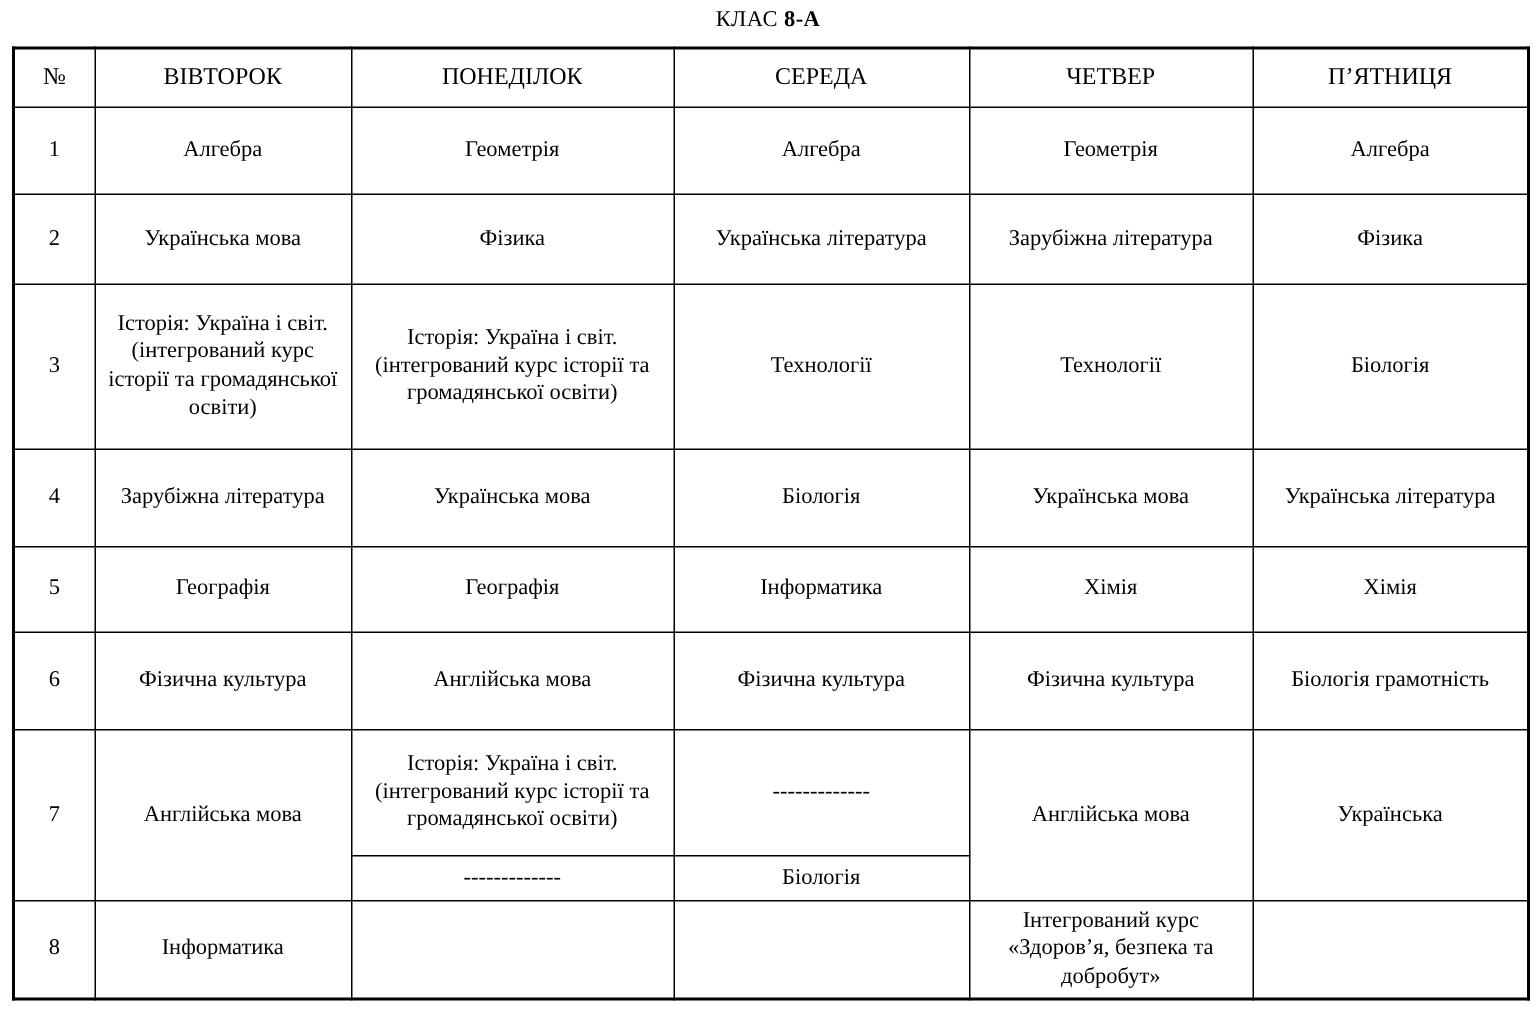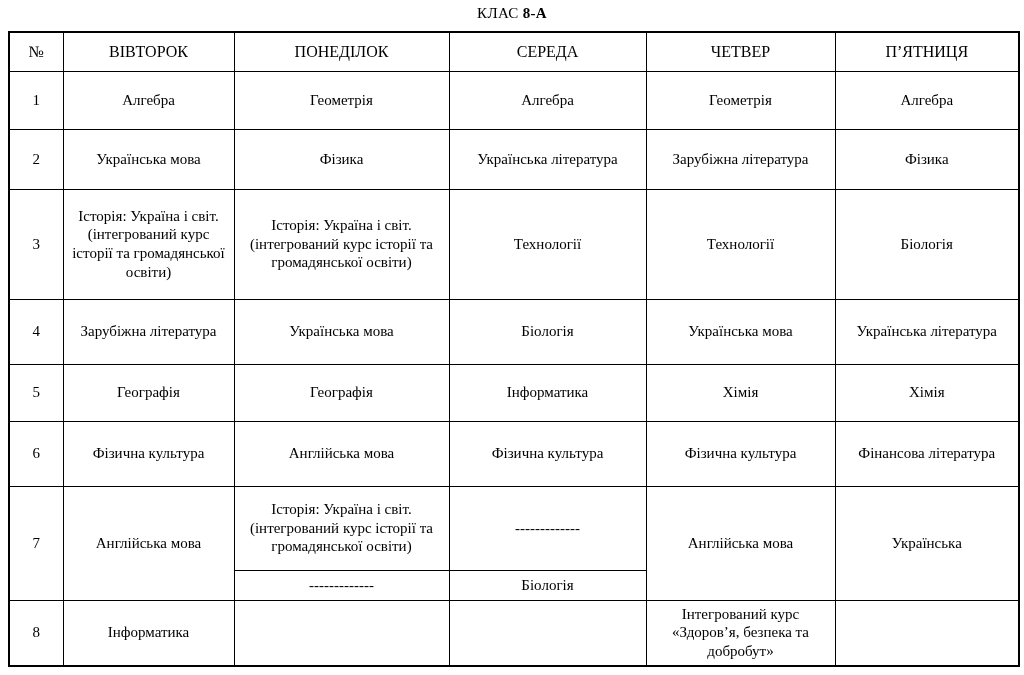--- a/index.html
+++ b/index.html
@@ -122,21 +122,21 @@
     <td>Хімія</td>
     <td>Хімія</td>
   </tr>
 
   <tr class="r6">
     <td>6</td>
     <td>Фізична культура</td>
     <td>Англійська мова</td>
     <td>Фізична культура</td>
     <td>Фізична культура</td>
-    <td>Фінансова література</td>
+    <td>Біологія грамотність</td>
   </tr>
 
   <tr class="r7a">
     <td rowspan="2">7</td>
     <td rowspan="2">Англійська мова</td>
     <td>Історія: Україна і світ. (інтегрований курс історії та громадянської освіти)</td>
     <td>-------------</td>
     <td rowspan="2">Англійська мова</td>
     <td rowspan="2">Українська</td>
   </tr>

